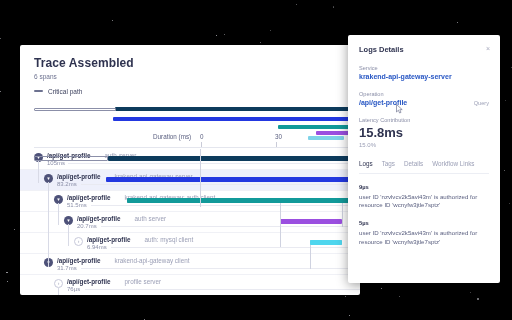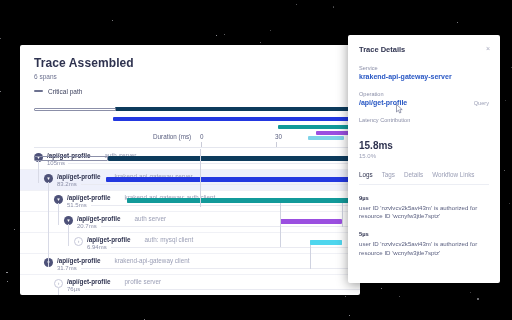--- a/index.html
+++ b/index.html
@@ -66,21 +66,21 @@
     box-shadow: 0 2px 12px rgba(0,0,0,.40);
     padding: 10px 11px;
   }
   .sp-title { font-size: 7.5px; font-weight: bold; color: #2f3350; }
   .sp-close { position: absolute; right: 10px; top: 10px; font-size: 7px; color: #a6a9bd; cursor: pointer; }
   .sp-field-label { font-size: 5.6px; color: #8b8fa8; margin-top: 11px; }
   .sp-field-value { font-size: 7px; font-weight: bold; color: #2857c4; margin-top: 2px; }
   .sp-op-row { display: flex; align-items: baseline; justify-content: space-between; margin-top: 2px; }
   .sp-op { font-size: 7px; font-weight: bold; color: #2857c4; }
   .sp-query { font-size: 5.6px; color: #9a9eb5; }
-  .sp-lat { font-size: 10px; font-weight: bold; color: #2f3350; margin-top: 17px; }
+  .sp-lat { font-size: 13px; font-weight: bold; color: #2f3350; margin-top: 2px; }
   .sp-pct { font-size: 6px; color: #9a9eb5; margin-top: 1.5px; }
   .sp-tabs { display: flex; gap: 9px; margin-top: 12px; }
   .sp-tab { font-size: 6.3px; color: #9a9eb5; cursor: pointer; }
   .sp-tab.active { color: #2f3350; }
   .sp-divider { height: 1px; background: #eceef4; margin-top: 6px; }
   .log { margin-top: 10px; }
   .log-ts { font-size: 5.8px; font-weight: bold; color: #2f3350; }
   .log-msg { font-size: 6.1px; color: #5b6080; line-height: 1.45; margin-top: 3px; }
 
   .cursor { position: absolute; width: 7px; height: 10px; }
@@ -286,21 +286,21 @@
         <div class="vline" style="left: 28px; top: 54px; height: 64px;"></div>
         <div class="vline" style="left: 38px; top: 138px; height: 22px;"></div>
         <div class="vline" style="left: 180px; top: 0px; height: 58px; background: rgb(207, 210, 224);"></div>
         <div class="vline" style="left: 260px; top: 54px; height: 44px; background: rgb(207, 210, 224);"></div>
         <div class="vline" style="left: 322px; top: 54px; height: 24px; background: rgb(207, 210, 224);"></div>
         <div class="vline" style="left: 290px; top: 96px; height: 24px; background: rgb(207, 210, 224);"></div>
       </div>
   </div>
 
   <div id="span-panel">
-    <div class="sp-title">Trace Details</div>
+    <div class="sp-title">Logs Details</div>
     <div class="sp-close">×</div>
 
     <div class="sp-field-label">Service</div>
     <div class="sp-field-value">krakend-api-gateway-server</div>
 
     <div class="sp-field-label">Operation</div>
     <div class="sp-op-row">
       <span class="sp-op">/api/get-profile</span>
       <span class="sp-query">Query</span>
     </div>

